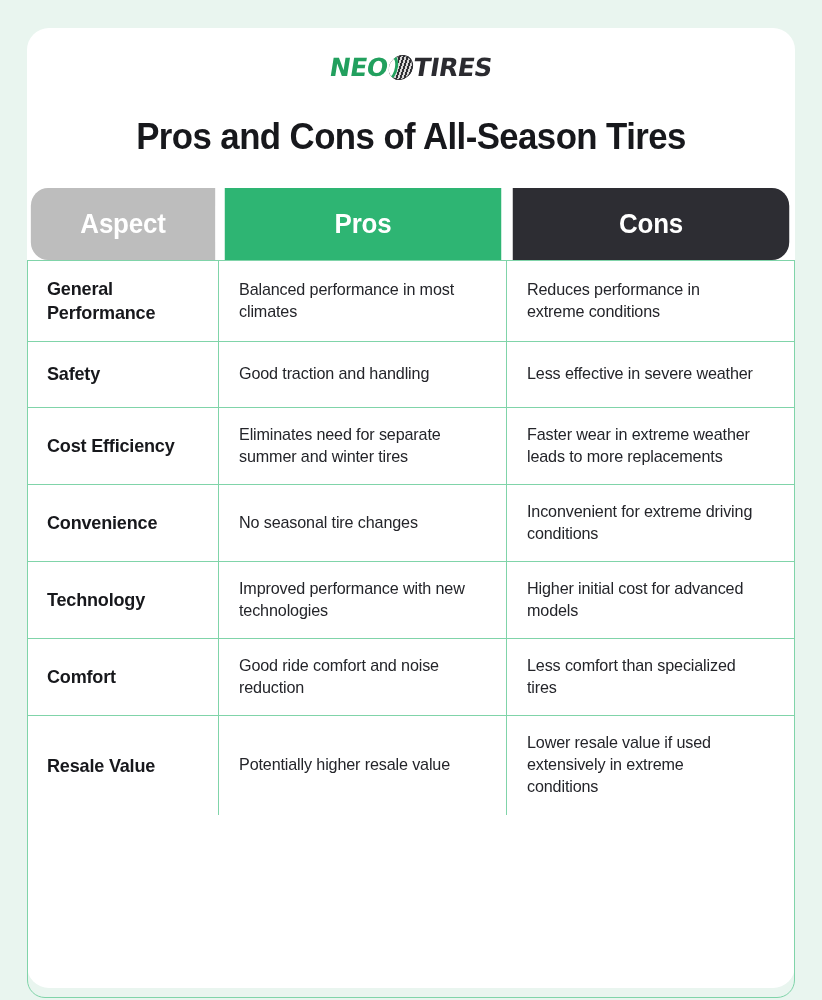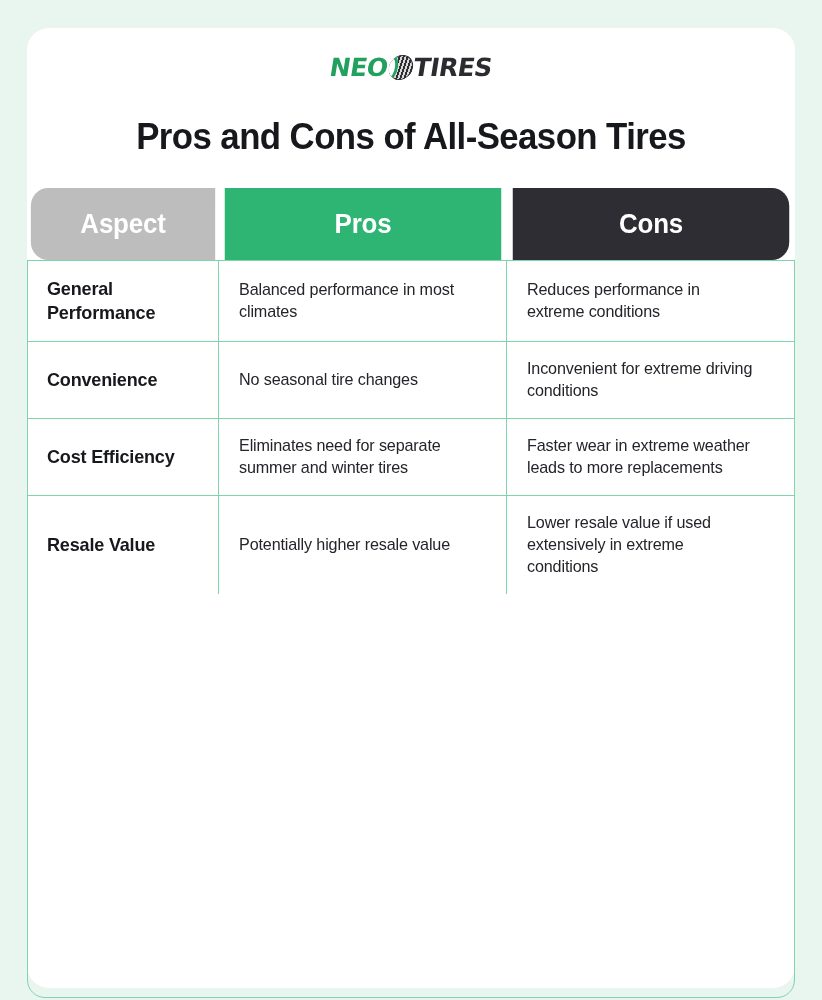--- a/index.html
+++ b/index.html
@@ -238,38 +238,71 @@
             </td>
           <td class="cell-pros">
               <span class="body-text">Balanced performance in most climates</span>
             </td>
           <td class="cell-cons">
               <span class="body-text">Reduces performance in extreme conditions</span>
             </td>
         </tr>
         <tr>
           <td class="cell-aspect">
+              <span class="aspect-text">Safety</span>
+            </td>
+          <td class="cell-pros">
+              <span class="body-text">Good traction and handling</span>
+            </td>
+          <td class="cell-cons">
+              <span class="body-text">Less effective in severe weather</span>
+            </td>
+        </tr>
+        <tr>
+          <td class="cell-aspect">
+              <span class="aspect-text">Cost Efficiency</span>
+            </td>
+          <td class="cell-pros">
+              <span class="body-text">Eliminates need for separate summer and winter tires</span>
+            </td>
+          <td class="cell-cons">
+              <span class="body-text">Faster wear in extreme weather leads to more replacements</span>
+            </td>
+        </tr>
+        <tr>
+          <td class="cell-aspect">
               <span class="aspect-text">Convenience</span>
             </td>
           <td class="cell-pros">
               <span class="body-text">No seasonal tire changes</span>
             </td>
           <td class="cell-cons">
               <span class="body-text">Inconvenient for extreme driving conditions</span>
             </td>
         </tr>
         <tr>
           <td class="cell-aspect">
-              <span class="aspect-text">Cost Efficiency</span>
-            </td>
-          <td class="cell-pros">
-              <span class="body-text">Eliminates need for separate summer and winter tires</span>
-            </td>
-          <td class="cell-cons">
-              <span class="body-text">Faster wear in extreme weather leads to more replacements</span>
+              <span class="aspect-text">Technology</span>
+            </td>
+          <td class="cell-pros">
+              <span class="body-text">Improved performance with new technologies</span>
+            </td>
+          <td class="cell-cons">
+              <span class="body-text">Higher initial cost for advanced models</span>
+            </td>
+        </tr>
+        <tr>
+          <td class="cell-aspect">
+              <span class="aspect-text">Comfort</span>
+            </td>
+          <td class="cell-pros">
+              <span class="body-text">Good ride comfort and noise reduction</span>
+            </td>
+          <td class="cell-cons">
+              <span class="body-text">Less comfort than specialized tires</span>
             </td>
         </tr>
         <tr>
           <td class="cell-aspect">
               <span class="aspect-text">Resale Value</span>
             </td>
           <td class="cell-pros">
               <span class="body-text">Potentially higher resale value</span>
             </td>
           <td class="cell-cons">

